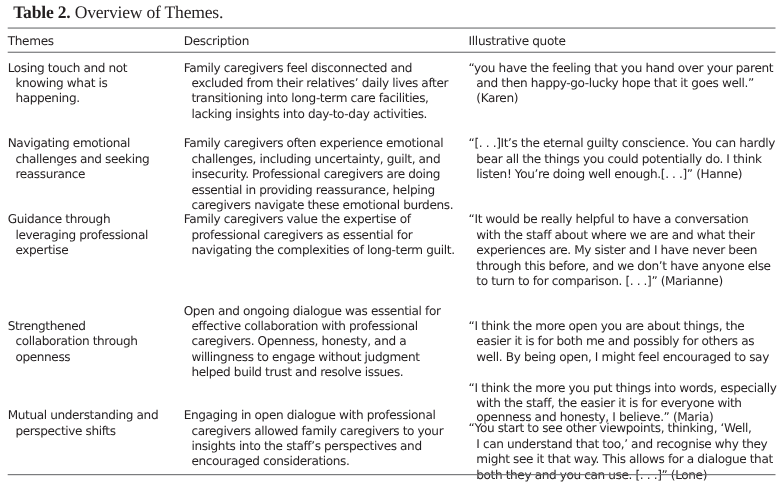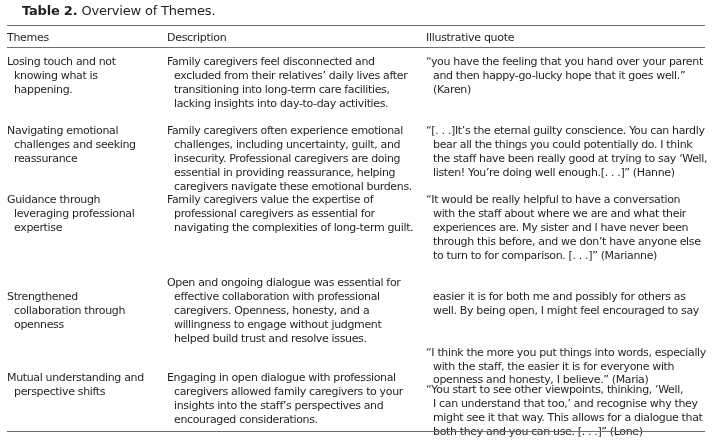--- a/index.html
+++ b/index.html
@@ -1,18 +1,18 @@
 <!DOCTYPE html>
 <html><head>
 <meta charset="utf-8">
 <style>
   html, body { margin: 0; padding: 0; background: #ffffff; }
   body { width: 713px; height: 443px; overflow: hidden; position: relative;
          font-family: "DejaVu Sans", sans-serif; color: #231f20; }
-  .caption { position: absolute; left: 22px; top: 3px; font-size: 13px; letter-spacing: -0.2px; }
+  .caption { position: absolute; left: 12px; top: 3px; font-size: 16px; letter-spacing: -0.2px; font-family: Liberation Serif, serif; }
   .caption b { font-weight: bold; }
   .rule { position: absolute; left: 7px; width: 698px; height: 1px; background: #6d6e70; }
   .hdr { position: absolute; top: 31px; font-size: 11px; letter-spacing: -0.3px; }
   .cell { position: absolute; font-size: 11px; line-height: 13.9px; letter-spacing: -0.35px; }
   .cell .ln { display: block; white-space: nowrap; }
   .cell .ln.ind { padding-left: 7px; }
   .c1 { left: 7px; width: 150px; }
   .c2 { left: 167px; width: 250px; }
   .c3 { left: 426px; width: 280px; }
 </style>
@@ -55,21 +55,20 @@
     <div class="cell c2" style="top: 124px;">
       <span class="ln">Family caregivers often experience emotional</span>
       <span class="ln ind">challenges, including uncertainty, guilt, and</span>
       <span class="ln ind">insecurity. Professional caregivers are doing</span>
       <span class="ln ind">essential in providing reassurance, helping</span>
       <span class="ln ind">caregivers navigate these emotional burdens.</span>
     </div>
     <div class="cell c3" style="top: 124px;">
       <span class="ln">“[. . .]It’s the eternal guilty conscience. You can hardly</span>
       <span class="ln ind">bear all the things you could potentially do. I think</span>
-      <span class="ln ind">the staff have been really good at trying to say ‘Well,</span>
       <span class="ln ind">listen! You’re doing well enough.[. . .]” (Hanne)</span>
     </div>
     <div class="cell c1" style="top: 193px;">
       <span class="ln">Guidance through</span>
       <span class="ln ind">leveraging professional</span>
       <span class="ln ind">expertise</span>
     </div>
     <div class="cell c2" style="top: 193px;">
       <span class="ln">Family caregivers value the expertise of</span>
       <span class="ln ind">professional caregivers as essential for</span>
@@ -88,20 +87,21 @@
       <span class="ln ind">openness</span>
     </div>
     <div class="cell c2" style="top: 276px;">
       <span class="ln">Open and ongoing dialogue was essential for</span>
       <span class="ln ind">effective collaboration with professional</span>
       <span class="ln ind">caregivers. Openness, honesty, and a</span>
       <span class="ln ind">willingness to engage without judgment</span>
       <span class="ln ind">helped build trust and resolve issues.</span>
     </div>
     <div class="cell c3" style="top: 290px;">
+      <span class="ln">“I think the more open you are about things, the</span>
       <span class="ln ind">easier it is for both me and possibly for others as</span>
       <span class="ln ind">well. By being open, I might feel encouraged to say</span>
     </div>
     <div class="cell c3" style="top: 345.6px;">
       <span class="ln">“I think the more you put things into words, especially</span>
       <span class="ln ind">with the staff, the easier it is for everyone with</span>
       <span class="ln ind">openness and honesty, I believe.” (Maria)</span>
     </div>
     <div class="cell c1" style="top: 371px;">
       <span class="ln">Mutual understanding and</span>

